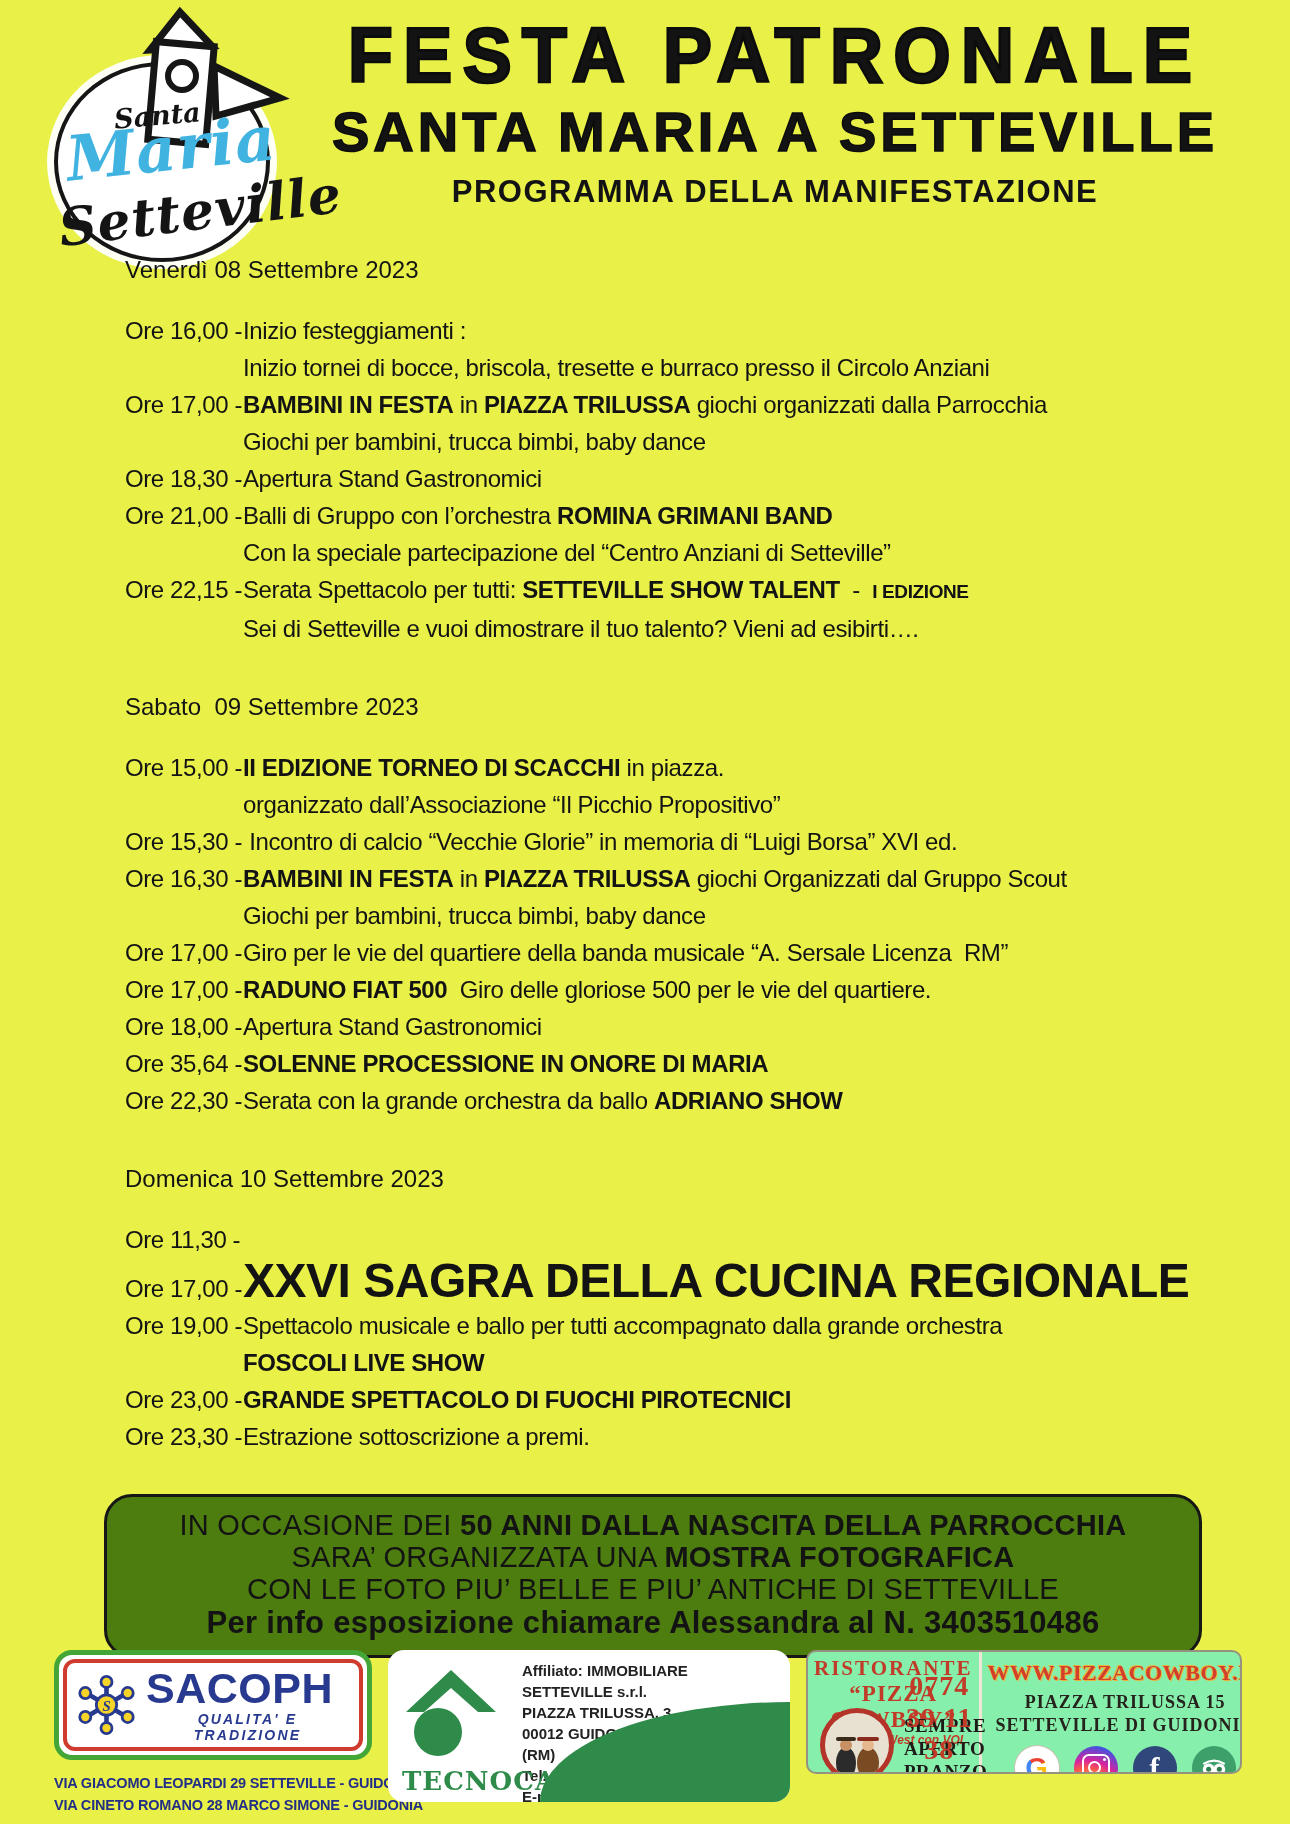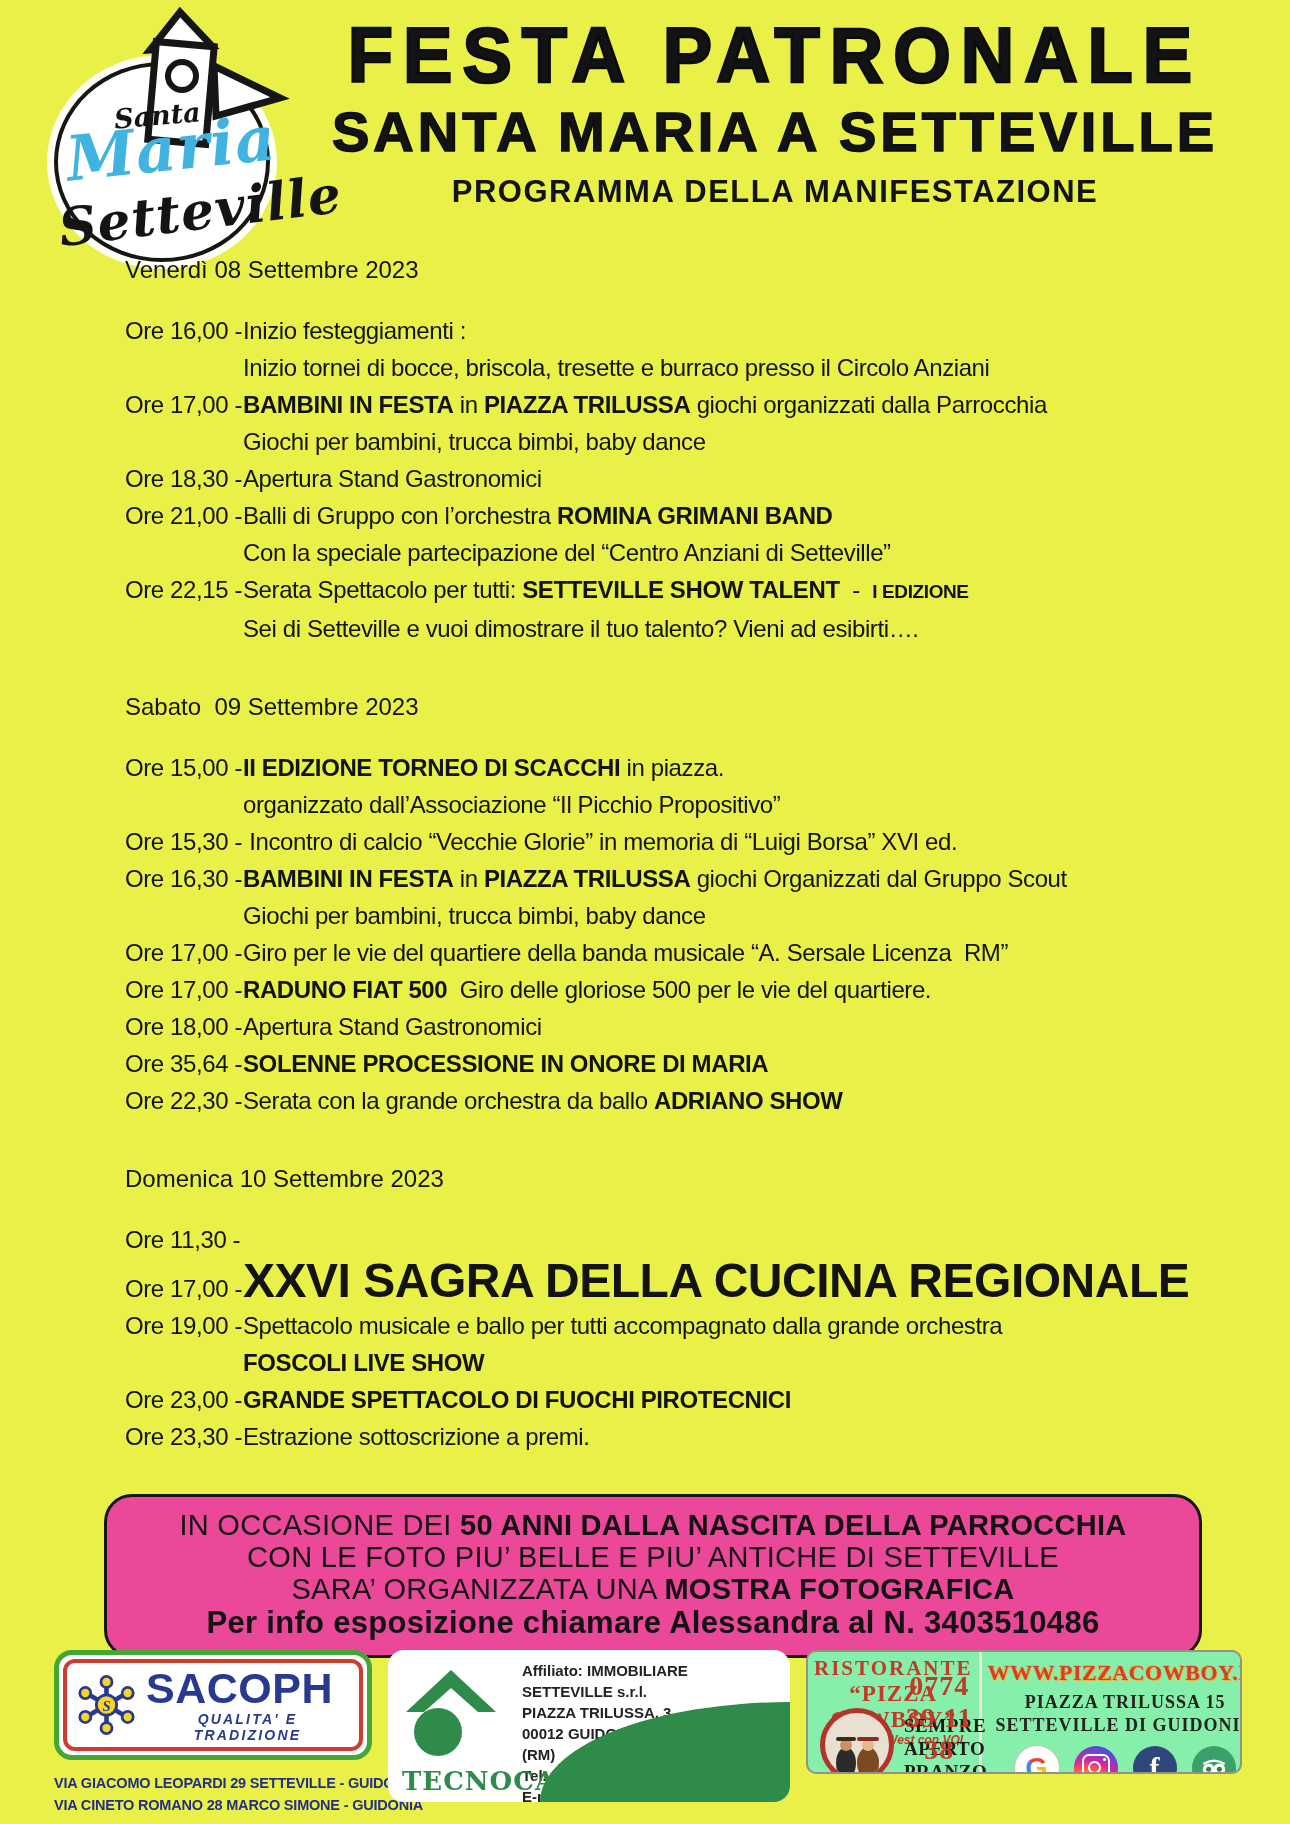--- a/index.html
+++ b/index.html
@@ -52,21 +52,21 @@
   .event { display:flex; align-items:baseline; font-size:24px; line-height:37px; letter-spacing:-0.4px; }
   .event-time { flex:0 0 118px; white-space:pre; }
   .event-text { flex:1; white-space:pre-wrap; }
   .seg-bold { font-weight:bold; }
   .seg-small { font-size:19px; }
   .seg-big { font-size:48px; line-height:46px; font-weight:bold; letter-spacing:-0.5px; }
 
   
   .notice-box {
     position:absolute; top:1494px; left:104px; right:88px;
-    background:#ec4899; border:3px solid #161616; border-radius:28px;
+    background:#4d7c0f; border:3px solid #161616; border-radius:28px;
     padding:12px 18px 14px; text-align:center;
   }
   .notice-line { font-size:29px; line-height:32px; letter-spacing:.3px; white-space:pre-wrap; }
   .notice-line:last-child { font-size:31px; line-height:36px; }
 
   
   .footer { position:absolute; top:1650px; left:54px; right:48px; display:flex; gap:16px; align-items:flex-start; }
 
   .sacoph-col { width:318px; }
   .sacoph-box { background:#fff; border:5px solid #43a636; border-radius:18px; padding:4px; }
@@ -270,22 +270,22 @@
         </div>
         <div class="event">
           <span class="event-time">Ore 23,30 -</span>
           <span class="event-text"><span class="seg">Estrazione sottoscrizione a premi.</span></span>
         </div>
       </section>
     </main>
 
   <section class="notice-box">
       <div class="notice-line"><span class="seg">IN OCCASIONE DEI </span><span class="seg seg-bold">50 ANNI DALLA NASCITA DELLA PARROCCHIA</span></div>
+      <div class="notice-line"><span class="seg">SARA’ ORGANIZZATA UNA </span><span class="seg seg-bold">MOSTRA FOTOGRAFICA</span></div>
       <div class="notice-line"><span class="seg">CON LE FOTO PIU’ BELLE E PIU’ ANTICHE DI SETTEVILLE</span></div>
-      <div class="notice-line"><span class="seg">SARA’ ORGANIZZATA UNA </span><span class="seg seg-bold">MOSTRA FOTOGRAFICA</span></div>
       <div class="notice-line"><span class="seg seg-bold">Per info esposizione chiamare Alessandra al N. 3403510486</span></div>
     </section>
 
   <footer class="footer">
 
     <div class="sacoph-col">
       <div class="sacoph-box">
         <div class="sacoph-inner">
           <svg width="62" height="62" viewBox="0 0 64 64">
             <g stroke="#283a8f" stroke-width="5" stroke-linecap="round">

